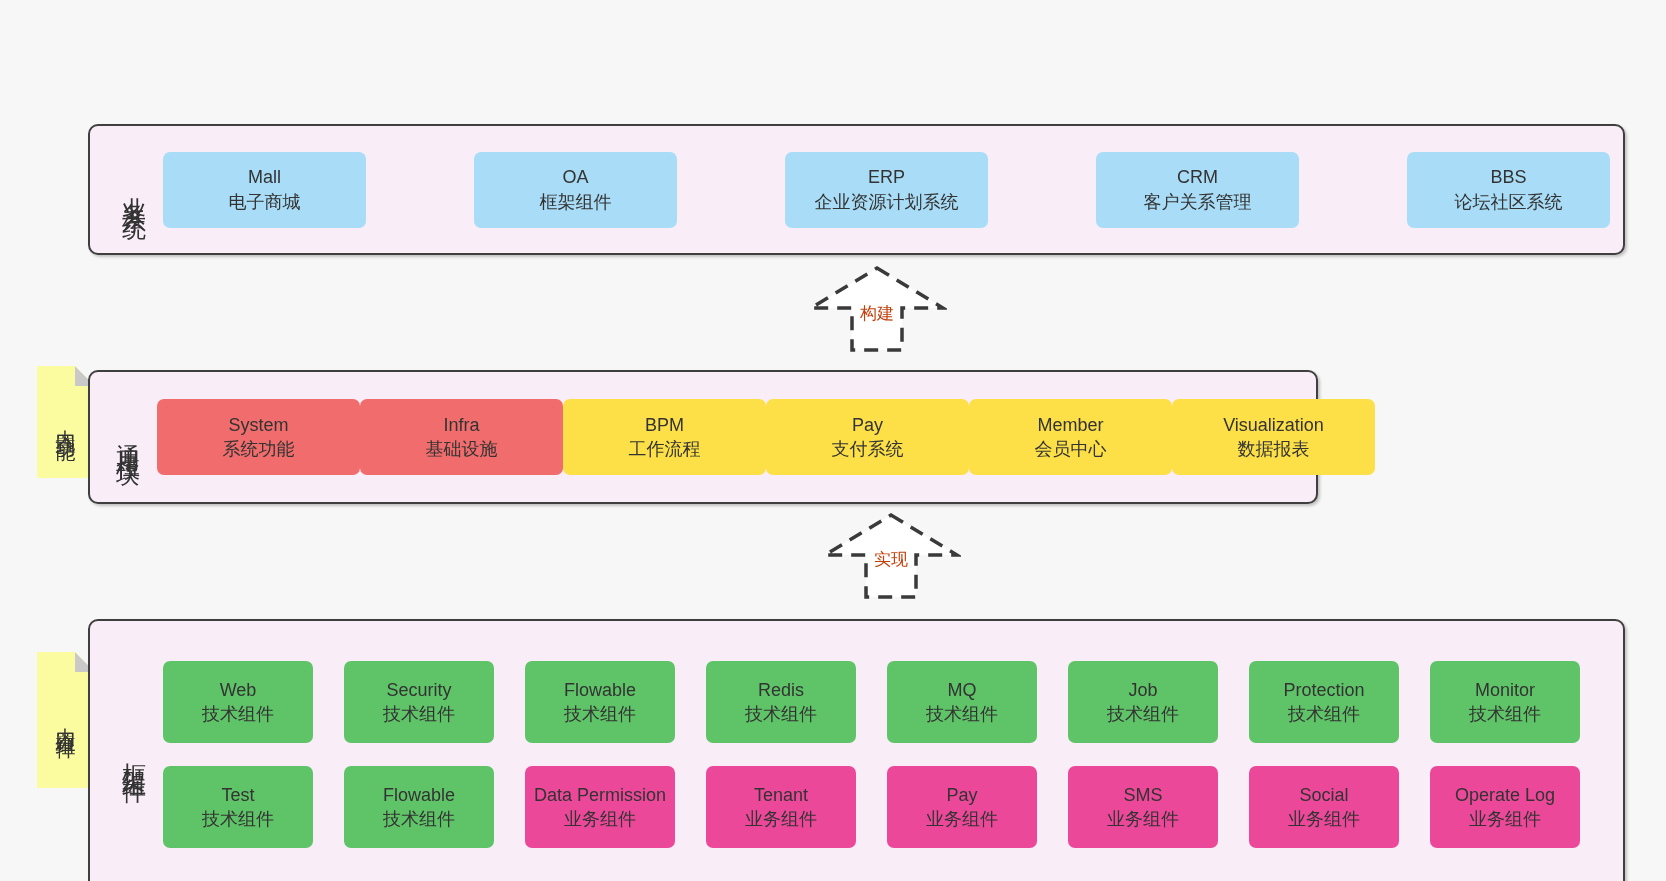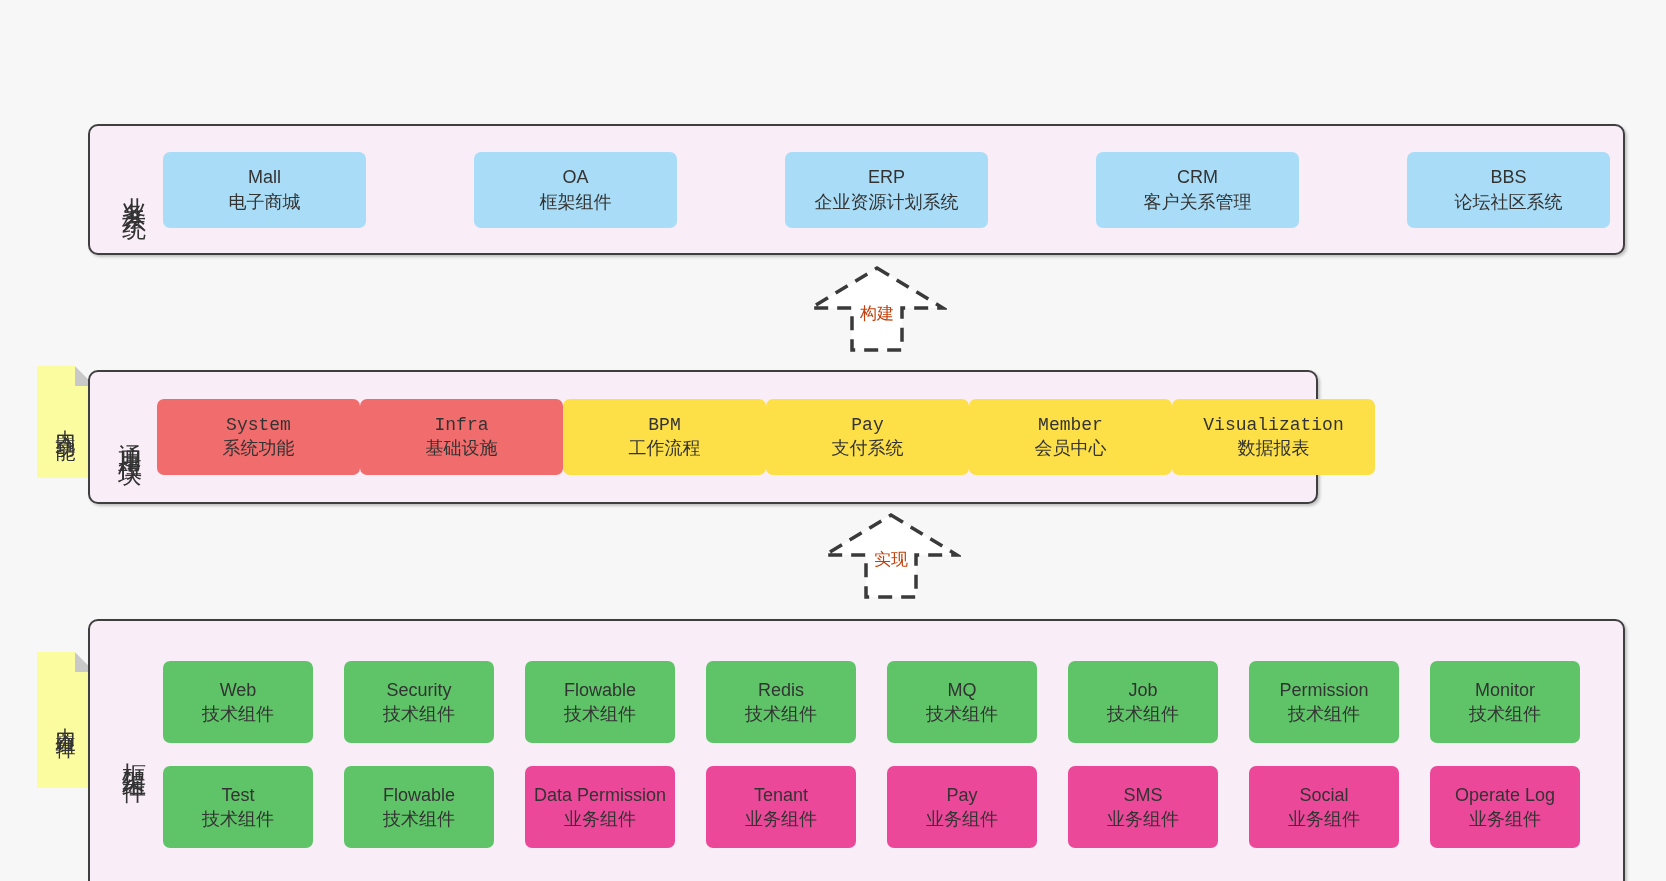--- a/index.html
+++ b/index.html
@@ -18,21 +18,21 @@
     background:#f9eef8;
     border:2px solid #3f3f3f;
     border-radius:10px;
     box-shadow:2px 2px 3px rgba(0,0,0,.22);
     display:flex;
     align-items:stretch;
     z-index:2;
     padding-left:26px;
   }
   .panel-business  { left:88px; top:124px; width:1537px; height:131px; }
-  .panel-common    { left:88px; top:370px; width:1230px; height:134px;font-family:Liberation Mono, monospace; }
+  .panel-common    { left:88px; top:370px; width:1230px; height:134px; }
   .panel-framework { left:88px; top:619px; width:1537px; height:271px; }
 
   .vtext {
     writing-mode:vertical-rl;
     text-orientation:upright;
   }
   .panel-label {
     width:30px;
     align-self:center;
     font-size:24px;
@@ -222,21 +222,21 @@
         </div>
         <div class="box" data-variant="green">
           <div class="box-title">MQ</div>
           <div class="box-subtitle">技术组件</div>
         </div>
         <div class="box" data-variant="green">
           <div class="box-title">Job</div>
           <div class="box-subtitle">技术组件</div>
         </div>
         <div class="box" data-variant="green">
-          <div class="box-title">Permission</div>
+          <div class="box-title">Protection</div>
           <div class="box-subtitle">技术组件</div>
         </div>
         <div class="box" data-variant="green">
           <div class="box-title">Monitor</div>
           <div class="box-subtitle">技术组件</div>
         </div>
       </div>
       <div class="row row-8">
         <div class="box" data-variant="green">
           <div class="box-title">Test</div>

